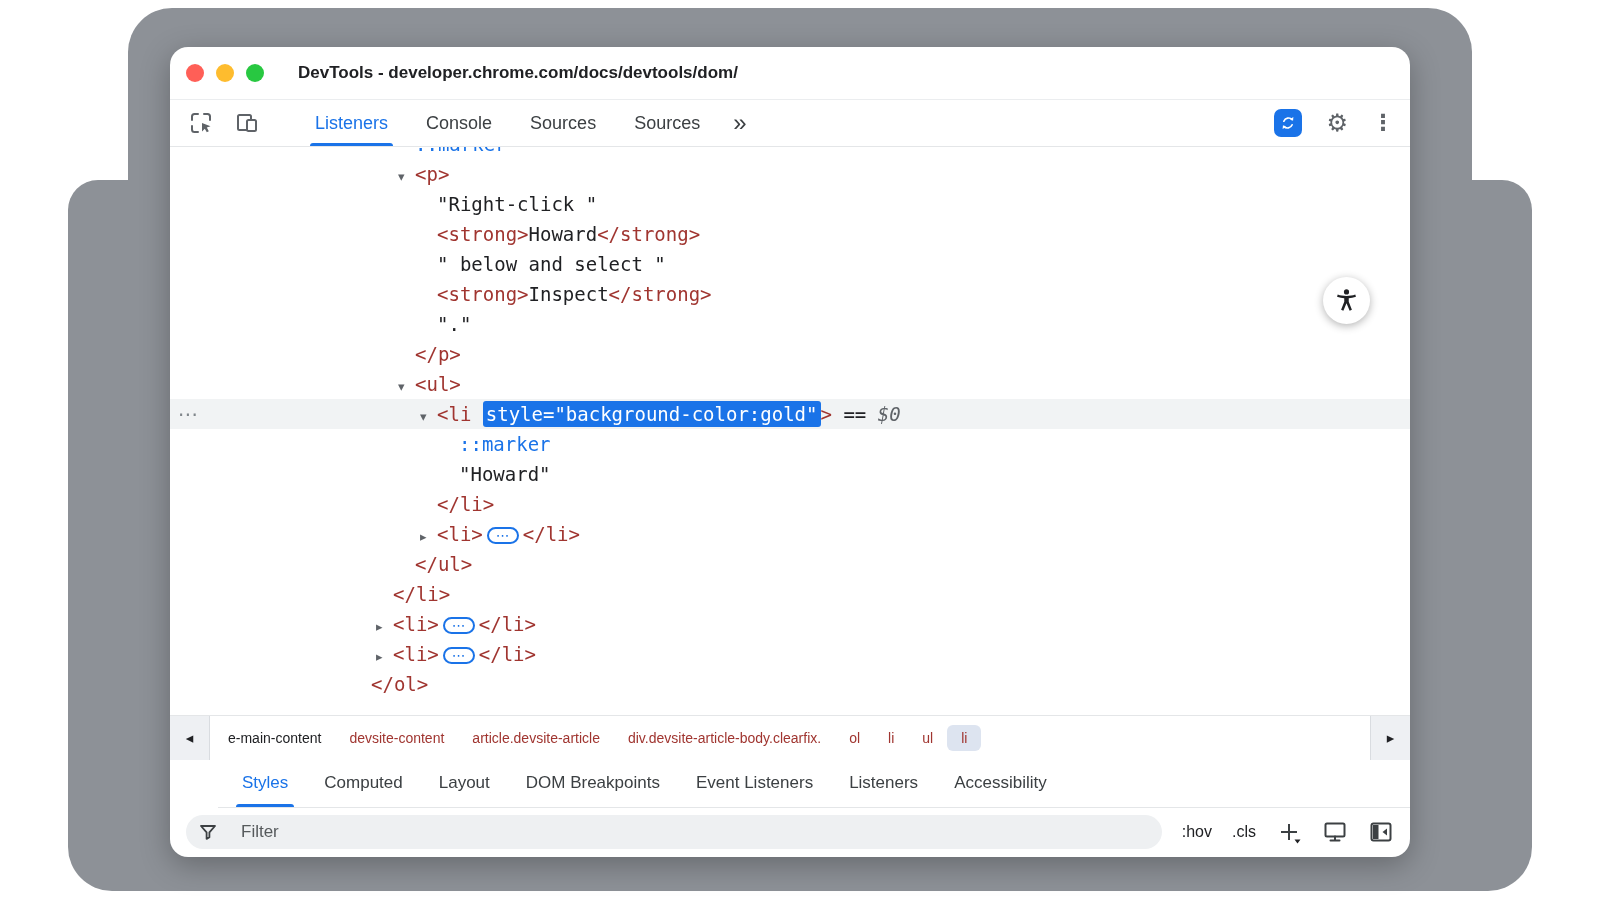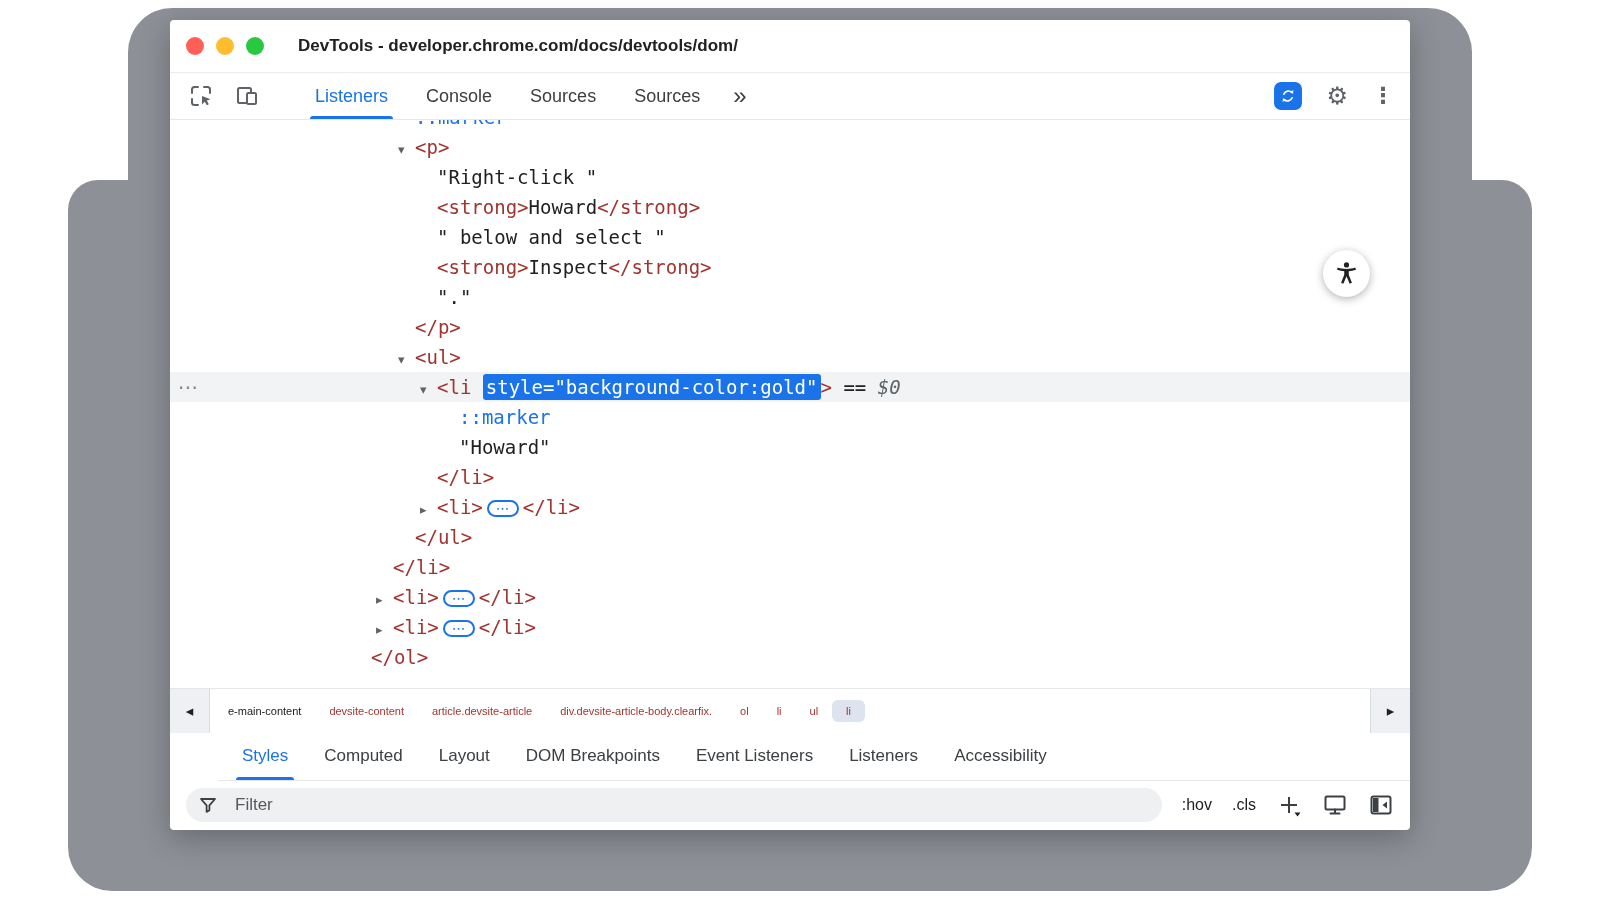--- a/index.html
+++ b/index.html
@@ -7,22 +7,22 @@
     font-family:"Liberation Sans","DejaVu Sans",sans-serif; }
   .stage { position:relative; width:1600px; height:908px; }
 
   
   .backdrop-top { position:absolute; left:128px; top:8px; width:1344px; height:420px;
     background:var(--c-backdrop,#8d9197); border-radius:44px 44px 0 0; }
   .backdrop-bottom { position:absolute; left:68px; top:180px; width:1464px; height:711px;
     background:var(--c-backdrop,#8d9197); border-radius:30px 30px 44px 44px; }
 
   
-  .devtools-window { position:absolute; left:170px; top:20px; width:1240px; height:810px;
-    background:#fff; border-radius:4px; overflow:hidden;
+  .devtools-window { position:absolute; left:170px; top:47px; width:1240px; height:810px;
+    background:#fff; border-radius:18px; overflow:hidden;
     box-shadow:0 8px 30px rgba(0,0,0,.28); display:flex; flex-direction:column; }
 
   
   .titlebar { height:53px; flex:0 0 53px; display:flex; align-items:center;
     border-bottom:1px solid #ebedef; padding:0 16px; }
   .lights { display:flex; gap:12px; align-items:center; }
   .light { width:18px; height:18px; border-radius:50%; display:inline-block; }
   .light.red { background:#ff5f57; } .light.yellow { background:#febc2e; } .light.green { background:#28c841; }
   .title { margin-left:34px; font-size:17px; font-weight:bold; color:#202124; }
 
@@ -69,37 +69,37 @@
     border-radius:50%; box-shadow:0 2px 8px rgba(0,0,0,.3); display:flex; align-items:center;
     justify-content:center; cursor:pointer; }
 
   
   .crumbbar { height:45px; flex:0 0 45px; border-top:1px solid #e4e6e8; display:flex; align-items:stretch; background:#fff; }
   .crumb-scroll { width:40px; border:none; background:#eef0f3; color:#202124; font-size:15px; cursor:pointer;
     display:flex; align-items:center; justify-content:center; }
   .crumb-scroll.left { border-right:1px solid #d9dce0; }
   .crumb-scroll.right { border-left:1px solid #d9dce0; }
   .crumbs { flex:1; display:flex; align-items:center; overflow:hidden; padding:0 4px; }
-  .crumb { padding:5px 14px; font-size:11px; color:var(--c-tag,#a03530); white-space:nowrap; cursor:pointer; border-radius:6px; }
+  .crumb { padding:5px 14px; font-size:14px; color:var(--c-tag,#a03530); white-space:nowrap; cursor:pointer; border-radius:6px; }
   .crumb.plain { color:#202124; }
   .crumb.selected { background:var(--c-crumb-selected-bg,#dde4f0); }
 
   
   .styles-tabs { height:48px; flex:0 0 48px; display:flex; align-items:stretch;
     border-bottom:1px solid #e4e6e8; padding:0 6px;margin-left:48px; }
   .styles-tab { position:relative; display:flex; align-items:center; padding:0 18px;
     font-size:17px; color:#3c4043; cursor:pointer; }
   .styles-tab.active { color:var(--c-accent,#1a73e8); }
   .styles-tab.active::after { content:""; position:absolute; left:12px; right:12px; bottom:0;
     height:3px; background:var(--c-accent,#1a73e8); border-radius:3px 3px 0 0; }
 
   
   .filter-bar { flex:1 0 auto; display:flex; align-items:center; padding:0 16px; gap:20px; }
   .filter-pill { flex:1; height:34px; background:#eef0f2; border-radius:17px; display:flex;
-    align-items:center; padding:0 12px; gap:17px; }
+    align-items:center; padding:0 12px; gap:23px; }
   .filter-pill input { flex:1; border:none; outline:none; background:transparent;
     font-size:17px; color:#202124; font-family:"Liberation Sans","DejaVu Sans",sans-serif; }
   .filter-pill input::placeholder { color:#3c4043; opacity:.85; }
   .txt-btn { font-size:16px; color:#202124; cursor:pointer; white-space:nowrap; }
   .fbar-icon { display:flex; align-items:center; justify-content:center; cursor:pointer; }
 </style>
 </head>
 <body>
 
 <div class="stage">

